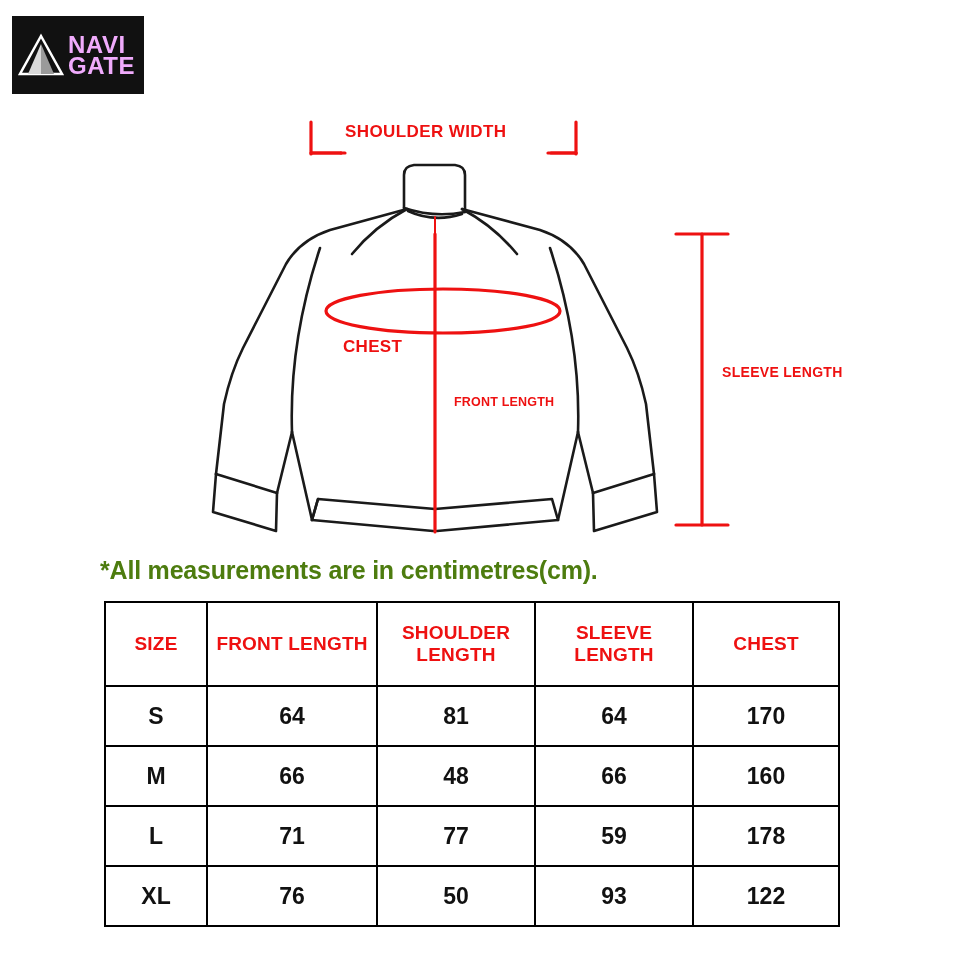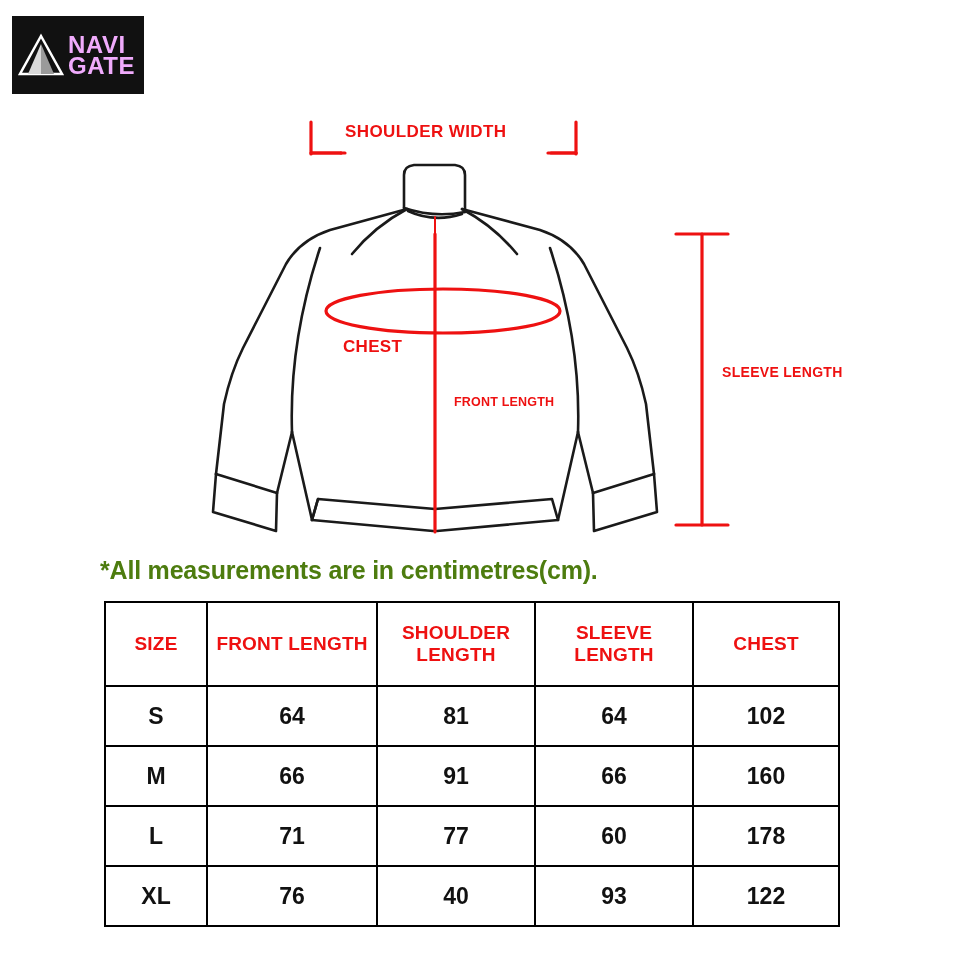--- a/index.html
+++ b/index.html
@@ -210,37 +210,37 @@
       <th>SLEEVE LENGTH</th>
       <th>CHEST</th>
     </tr>
   </thead>
   <tbody>
     <tr>
       <td>S</td>
       <td>64</td>
       <td>81</td>
       <td>64</td>
-      <td>102</td>
+      <td>170</td>
     </tr>
     <tr>
       <td>M</td>
       <td>66</td>
-      <td>91</td>
+      <td>48</td>
       <td>66</td>
       <td>160</td>
     </tr>
     <tr>
       <td>L</td>
       <td>71</td>
       <td>77</td>
-      <td>60</td>
+      <td>59</td>
       <td>178</td>
     </tr>
     <tr>
       <td>XL</td>
       <td>76</td>
-      <td>40</td>
+      <td>50</td>
       <td>93</td>
       <td>122</td>
     </tr>
   </tbody>
 </table>
 
 </body></html>

